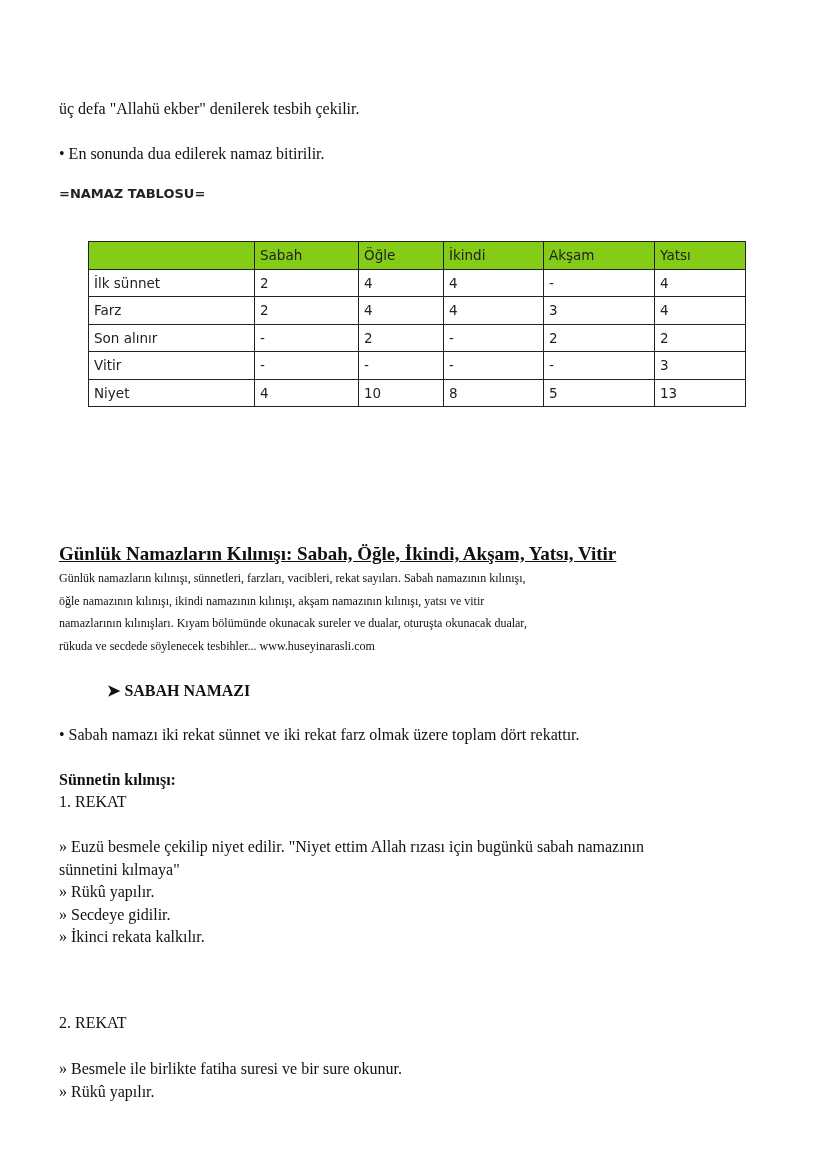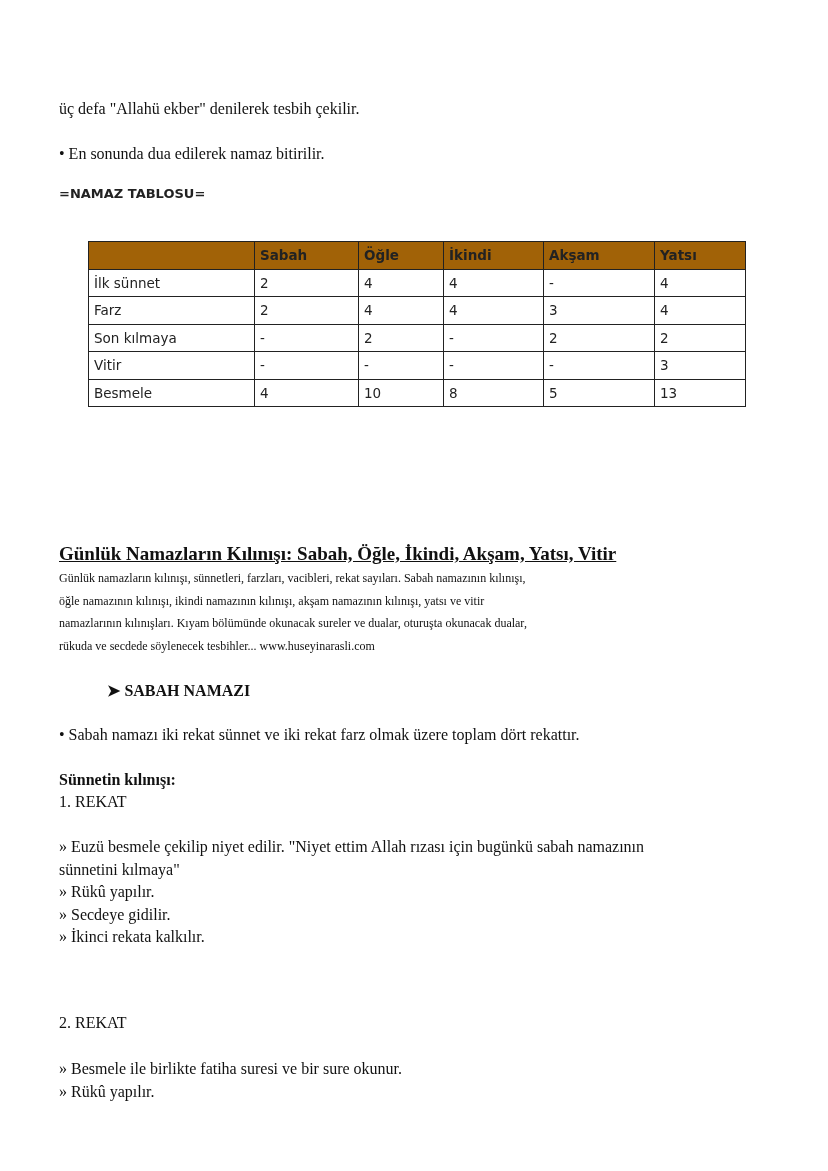--- a/index.html
+++ b/index.html
@@ -3,21 +3,21 @@
 <meta charset="utf-8">
 <style>
   html, body { margin: 0; padding: 0; background: #ffffff; }
   body { width: 828px; height: 1171px; position: relative; overflow: hidden; color: #111; }
   .serif { font-family: "Liberation Serif", "DejaVu Serif", serif; font-size: 16px; }
   .sans { font-family: "DejaVu Sans", "Liberation Sans", sans-serif; }
   .abs { position: absolute; left: 59px; white-space: nowrap; }
   .tbl-title { position: absolute; left: 59px; top: 186px; font-size: 13px; font-weight: bold; color: #222; }
   table.namaz { position: absolute; left: 88px; top: 241px; border-collapse: collapse; font-size: 13.5px; color: #222; }
   table.namaz td, table.namaz th { border: 1.5px solid #222; height: 26.5px; padding: 0 0 0 5px; text-align: left; font-weight: normal; vertical-align: middle; }
-  table.namaz thead th { background: #a16207; font-weight: bold; }
+  table.namaz thead th { background: #84cc16; font-weight: normal; }
   .c0 { width: 160px; } .c1 { width: 98px; } .c2 { width: 79px; } .c3 { width: 94px; } .c4 { width: 105px; margin-left: 29px; } .c5 { width: 85px; }
   .section-title { position: absolute; left: 59px; top: 543px; font-family: "Liberation Serif", serif; font-size: 19px; font-weight: bold; text-decoration: underline; white-space: nowrap; }
   .intro { position: absolute; left: 59px; top: 567px; width: 700px; font-family: "Liberation Serif", serif; font-size: 12px; line-height: 22.5px; }
   .intro p { margin: 0; white-space: nowrap; }
   .bold { font-weight: bold; }
   .lines p { margin: 0; white-space: nowrap; }
 </style>
 </head>
 <body>
 
@@ -48,37 +48,37 @@
     </tr>
     <tr>
       <td>Farz</td>
       <td>2</td>
       <td>4</td>
       <td>4</td>
       <td>3</td>
       <td>4</td>
     </tr>
     <tr>
-      <td>Son kılmaya</td>
+      <td>Son alınır</td>
       <td>-</td>
       <td>2</td>
       <td>-</td>
       <td>2</td>
       <td>2</td>
     </tr>
     <tr>
       <td>Vitir</td>
       <td>-</td>
       <td>-</td>
       <td>-</td>
       <td>-</td>
       <td>3</td>
     </tr>
     <tr>
-      <td>Besmele</td>
+      <td>Niyet</td>
       <td>4</td>
       <td>10</td>
       <td>8</td>
       <td>5</td>
       <td>13</td>
     </tr>
   </tbody>
 </table>
 
 <div class="section-title">Günlük Namazların Kılınışı: Sabah, Öğle, İkindi, Akşam, Yatsı, Vitir</div>

